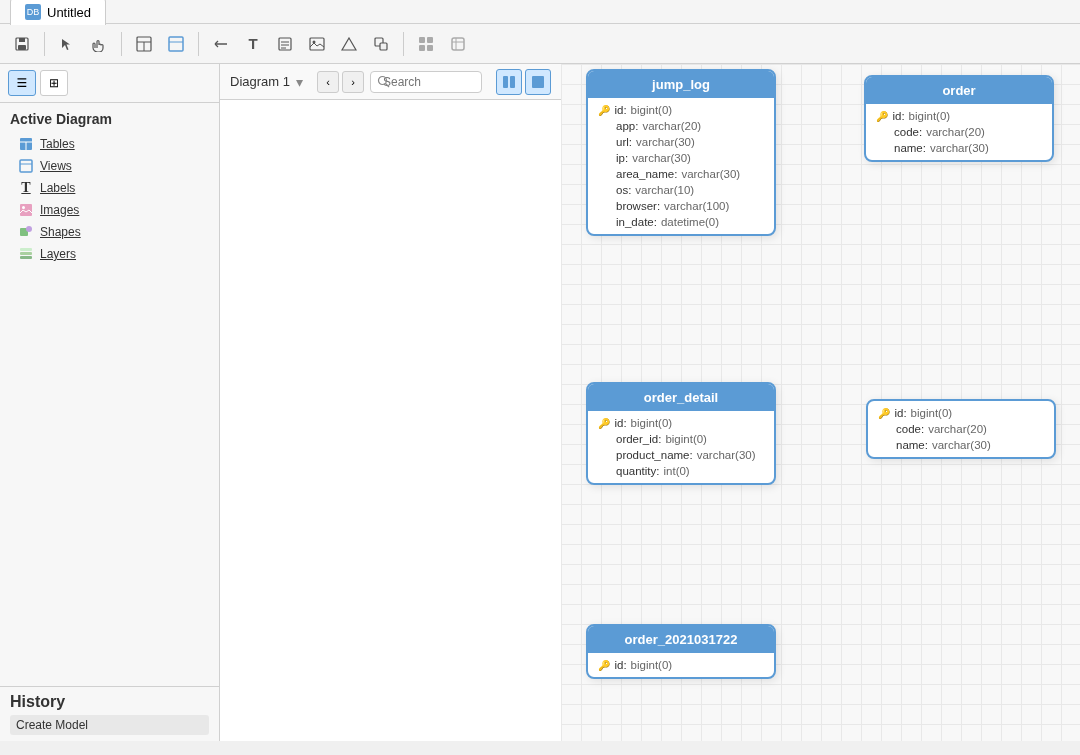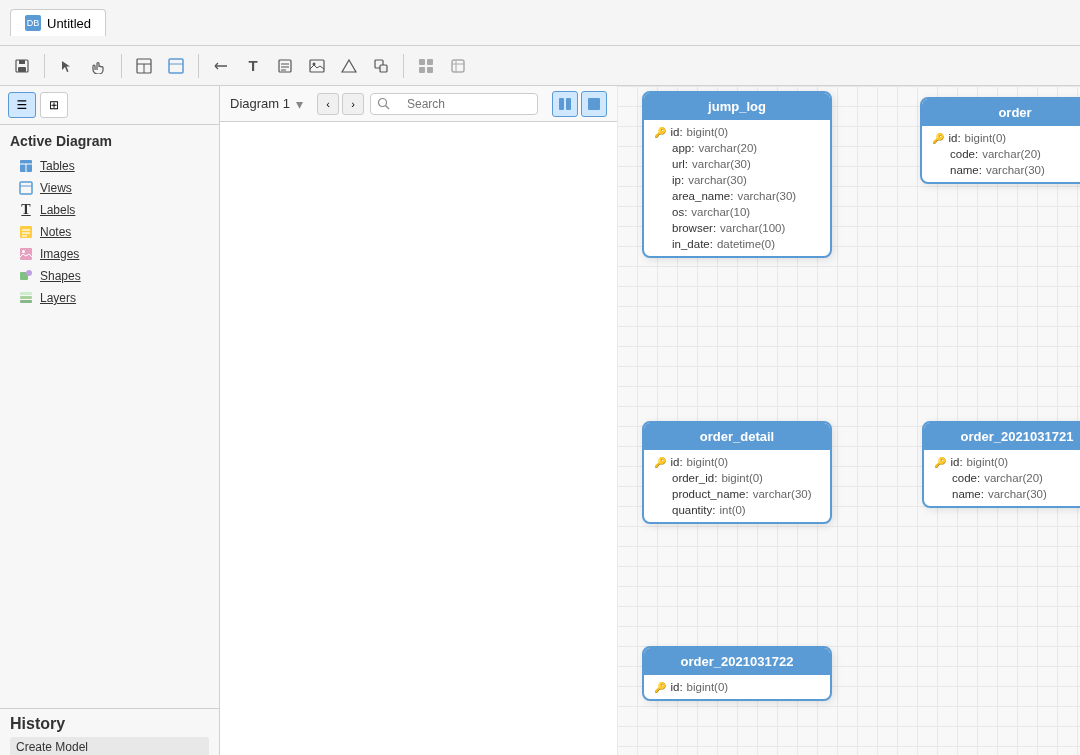--- a/index.html
+++ b/index.html
@@ -1,20 +1,20 @@
 <!DOCTYPE html>
 <html><head>
   <meta charset="utf-8">
   <style>
     * { box-sizing: border-box; margin: 0; padding: 0; }
     body { font-family: -apple-system, BlinkMacSystemFont, 'Segoe UI', sans-serif; font-size: 12px; background: #f0f0f0; overflow: hidden; }
 
     
     #title-bar {
-      height: 46px;
+      height: 24px;
       background: #f5f5f5;
       border-bottom: 1px solid #d0d0d0;
       display: flex;
       align-items: center;
       padding: 0 10px;
     }
     #title-bar .tab {
       display: flex;
       align-items: center;
       gap: 6px;
@@ -162,23 +162,23 @@
     }
     #search-box {
       margin-left: auto;
       display: flex;
       align-items: center;
       gap: 4px;
     }
     #search-input {
       border: 1px solid #ccc;
       border-radius: 4px;
-      padding: 3px 8px 3px 36px;
+      padding: 3px 8px 3px 12px;
       font-size: 12px;
-      width: 168px;
+      width: 112px;
       background: #fff;
       outline: none;
     }
     .search-icon-wrap {
       position: relative;
       display: flex; align-items: center;
     }
     .search-icon-wrap svg {
       position: absolute;
       left: 7px;
@@ -378,31 +378,20 @@
       </div>
 
 
       <div class="sidebar-item">
         <div class="item-icon">
           <span style="font-size:14px;font-weight:900;color:#333;font-family:serif;">T</span>
         </div>
         <span>Labels</span>
       </div>
 
-      <div class="sidebar-item">
-        <div class="item-icon">
-          <svg width="14" height="14" viewBox="0 0 14 14">
-              <rect x="1" y="1" width="12" height="12" rx="1" fill="#ffcc44"></rect>
-              <line x1="3" y1="5" x2="11" y2="5" stroke="white" stroke-width="1.2"></line>
-              <line x1="3" y1="8" x2="11" y2="8" stroke="white" stroke-width="1.2"></line>
-              <line x1="3" y1="11" x2="8" y2="11" stroke="white" stroke-width="1.2"></line>
-            </svg>
-        </div>
-        <span>Notes</span>
-      </div>
 
       <div class="sidebar-item">
         <div class="item-icon">
           <svg width="14" height="14" viewBox="0 0 14 14">
               <rect x="1" y="1" width="12" height="12" rx="1" fill="#e8a0c0"></rect>
               <circle cx="4.5" cy="4.5" r="1.5" fill="white"></circle>
               <path d="M1 10 L4 7 L7 9 L10 7 L13 10" stroke="white" stroke-width="1" fill="none"></path>
             </svg>
         </div>
         <span>Images</span>
@@ -528,21 +517,21 @@
               <span class="field-name">code:</span>
               <span class="field-type"> varchar(20)</span>
             </div>
             <div class="db-table-row">
               <span style="width: 14px;"></span>
               <span class="field-name">name:</span>
               <span class="field-type"> varchar(30)</span>
             </div>
           </div>
         </div>
-        <div class="db-table" style="left: 25px; top: 335px;">
+        <div class="db-table" style="left: 25px; top: 318px;">
           <div class="db-table-header">order_detail</div>
           <div class="db-table-body">
             <div class="db-table-row">
               <span class="key-icon" style="font-size: 10px;">🔑</span>
               <span class="field-name">id:</span>
               <span class="field-type"> bigint(0)</span>
             </div>
             <div class="db-table-row">
               <span style="width: 14px;"></span>
               <span class="field-name">order_id:</span>
@@ -554,21 +543,20 @@
               <span class="field-type"> varchar(30)</span>
             </div>
             <div class="db-table-row">
               <span style="width: 14px;"></span>
               <span class="field-name">quantity:</span>
               <span class="field-type"> int(0)</span>
             </div>
           </div>
         </div>
         <div class="db-table" style="left: 305px; top: 335px;">
-          <div class="db-table-header">order_2021031721</div>
           <div class="db-table-body">
             <div class="db-table-row">
               <span class="key-icon" style="font-size: 10px;">🔑</span>
               <span class="field-name">id:</span>
               <span class="field-type"> bigint(0)</span>
             </div>
             <div class="db-table-row">
               <span style="width: 14px;"></span>
               <span class="field-name">code:</span>
               <span class="field-type"> varchar(20)</span>

